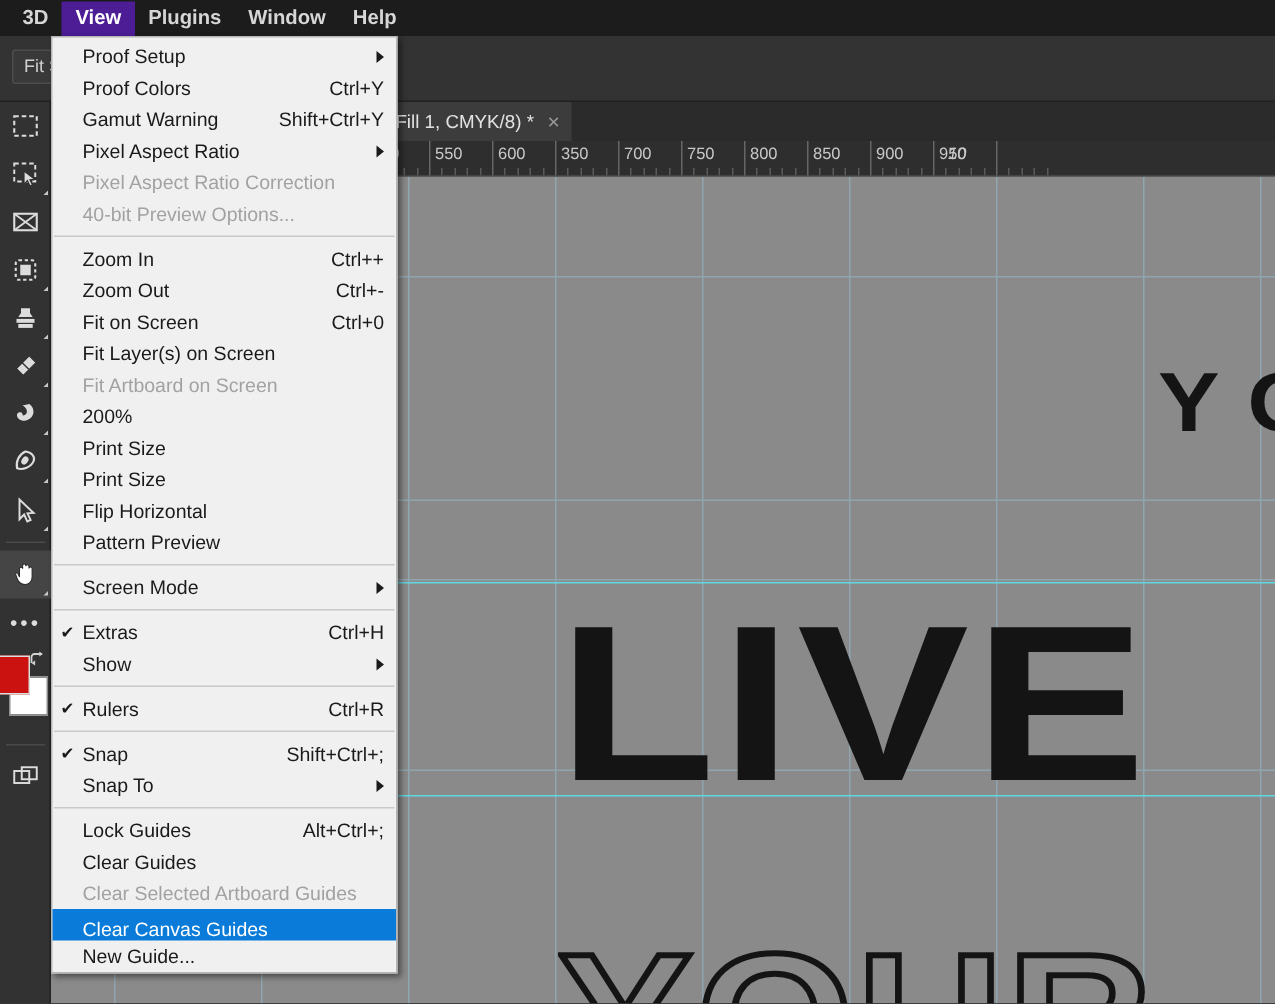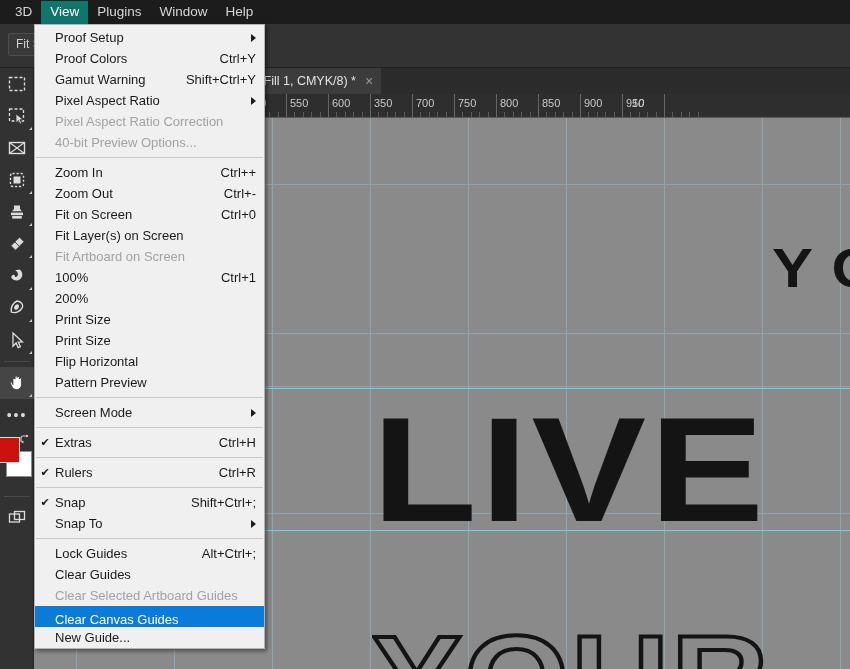--- a/index.html
+++ b/index.html
@@ -9,27 +9,27 @@
     background: #1e1e1e;
     font-family: "Liberation Sans", sans-serif;
     -webkit-font-smoothing: antialiased;
   }
   #app { position: relative; width: 850px; height: 669px; overflow: hidden; }
 
   
   .menubar {
     position: absolute; left: 0; top: 0; width: 850px; height: 24px;
     background: #1c1c1c; display: flex; align-items: center;
-    padding-left: 6px; z-index: 40;
+    padding-left: 6px; z-index: 40; font-weight: bold;
   }
   .menubar-item {
     font-size: 13.5px; color: #d6d6d6; padding: 3px 9px 4px 9px;
     line-height: 16px; white-space: nowrap;
   }
-  .menubar-item.active { background: #0f766e; color: #ffffff; }
+  .menubar-item.active { background: #4c1d95; color: #ffffff; }
 
   
   .optionsbar {
     position: absolute; left: 0; top: 24px; width: 850px; height: 44px;
     background: #333333; border-bottom: 1px solid #202020; z-index: 5;
   }
   .fit-screen-btn {
     position: absolute; left: 8px; top: 9px; height: 23px;
     background: #393939; border: 1px solid #4d4d4d; border-radius: 2px;
     color: #d0d0d0; font-size: 12px; line-height: 21px;
@@ -477,25 +477,20 @@
       <div class="menu-row">
         <span class="menu-check"></span>
         <span class="menu-label">Fit Layer(s) on Screen</span>
       </div>
       <div class="menu-row disabled">
         <span class="menu-check"></span>
         <span class="menu-label">Fit Artboard on Screen</span>
       </div>
       <div class="menu-row">
         <span class="menu-check"></span>
-        <span class="menu-label">100%</span>
-        <span class="menu-accel">Ctrl+1</span>
-      </div>
-      <div class="menu-row">
-        <span class="menu-check"></span>
         <span class="menu-label">200%</span>
       </div>
       <div class="menu-row">
         <span class="menu-check"></span>
         <span class="menu-label">Print Size</span>
       </div>
       <div class="menu-row">
         <span class="menu-check"></span>
         <span class="menu-label">Print Size</span>
       </div>
@@ -512,20 +507,25 @@
         <span class="menu-check"></span>
         <span class="menu-label">Screen Mode</span>
         <span class="menu-arrow"></span>
       </div>
       <div class="menu-sep"></div>
       <div class="menu-row">
         <span class="menu-check">✔</span>
         <span class="menu-label">Extras</span>
         <span class="menu-accel">Ctrl+H</span>
       </div>
+      <div class="menu-row">
+        <span class="menu-check"></span>
+        <span class="menu-label">Show</span>
+        <span class="menu-arrow"></span>
+      </div>
       <div class="menu-sep"></div>
       <div class="menu-row">
         <span class="menu-check">✔</span>
         <span class="menu-label">Rulers</span>
         <span class="menu-accel">Ctrl+R</span>
       </div>
       <div class="menu-sep"></div>
       <div class="menu-row">
         <span class="menu-check">✔</span>
         <span class="menu-label">Snap</span>

